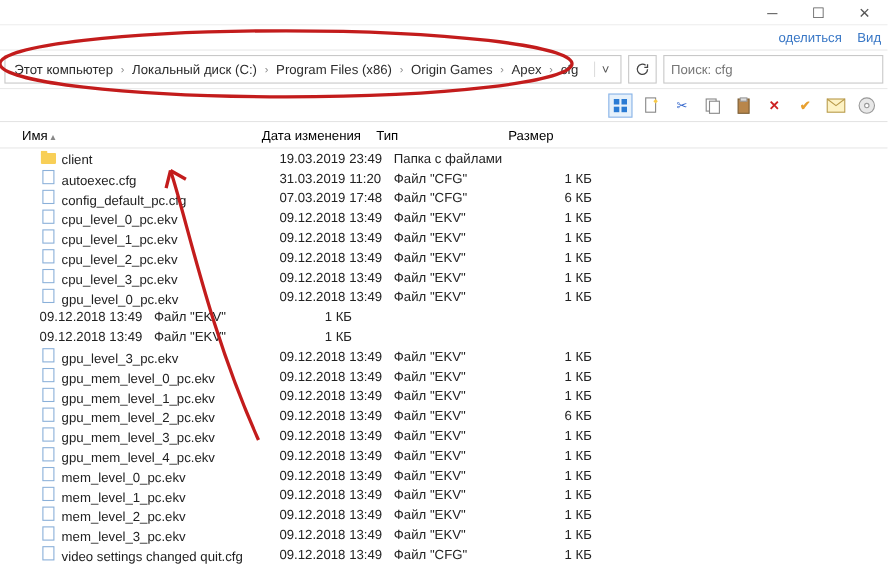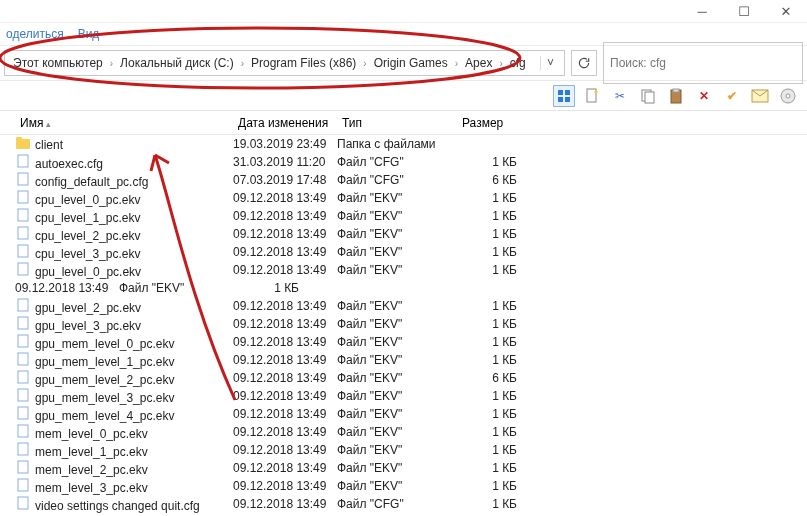--- a/index.html
+++ b/index.html
@@ -1,43 +1,43 @@
 <!DOCTYPE html>
 <html><head>
 <meta charset="utf-8">
 <style>
   * { margin: 0; padding: 0; box-sizing: border-box; font-family: "Segoe UI", Tahoma, sans-serif; font-size: 12px; }
   body { background: #fff; width: 807px; height: 516px; overflow: hidden; position: relative; }
 
   .titlebar { height: 23px; background: #fff; display: flex; justify-content: flex-end; align-items: center; border-bottom: 1px solid #eee; }
   .titlebar .winbtn { width: 42px; height: 22px; display: flex; align-items: center; justify-content: center; color: #555; font-size: 13px; }
   
-  .menubar { height: 22px; display: flex; align-items: center; gap: 14px; padding: 0 6px; color: #3a78c6; font-size: 12px; }
+  .menubar { height: 22px; display: flex; align-items: center; gap: 14px; padding: 0 6px; color: #3a78c6; font-size: 12px; justify-content: flex-end; }
 
   .addrbar { height: 36px; display: flex; align-items: center; gap: 6px; padding: 4px 4px; border-top: 1px solid #eaeaea; border-bottom: 1px solid #eaeaea; }
   .breadcrumb { flex: 1; height: 26px; border: 1px solid #c8c8c8; display: flex; align-items: center; padding: 0 4px; background: #fff; }
   .crumb { color: #2c2c2c; padding: 0 4px; white-space: nowrap; }
   .sep { color: #888; padding: 0 3px; font-size: 10px; }
   .bc-drop { color: #555; padding: 0 6px; border-left: 1px solid #ddd; margin-left: 4px; display:flex; gap:4px; align-items:center; }
   .refresh { width: 26px; height: 26px; border: 1px solid #c8c8c8; display:flex; align-items:center; justify-content:center; }
-  .searchbox { width: 200px; height: 42px; border: 1px solid #c8c8c8; display:flex; align-items:center; padding:0 6px; color:#777; }
+  .searchbox { width: 200px; height: 26px; border: 1px solid #c8c8c8; display:flex; align-items:center; padding:0 6px; color:#777; }
 
   .toolbar { height: 30px; display:flex; align-items:center; justify-content:flex-end; gap:6px; padding: 2px 8px; border-bottom: 1px solid #e4e4e4; }
   .tool { width:22px; height:22px; display:flex; align-items:center; justify-content:center; font-size:16px; }
   .tool.view { border:1px solid #8ab4e8; background:#e6f1fb; }
 
   .headers { height: 24px; display:flex; align-items:center; border-bottom: 1px solid #e8e8e8; padding: 0 20px 0 20px; color:#000000; }
   .col-name   { flex: 0 0 218px; }
   .col-date   { flex: 0 0 104px; }
   .col-type   { flex: 0 0 120px; }
   .col-size   { flex: 0 0 80px; }
   .hdr .col-name::after { content:" ▴"; color:#888; font-size:9px; }
 
   .filelist { overflow-y: auto; height: 378px; }
-  .row { display:flex; padding: 1px 15px; align-items:center; height:18px; color:#222; }
+  .row { display:flex; padding: 1px 36px; align-items:center; height:18px; color:#222; }
   .row .ico { width:16px; height:14px; margin-right:4px; display:inline-flex; align-items:center; justify-content:center; }
   .row .folder svg rect { fill:#f8cf57; }
   .row .file svg rect { fill:#fff; stroke:#8ab0d9; }
   .row .col-size { text-align: right; padding-right: 20px; }
 
   
   .annot { position:absolute; inset:0; pointer-events:none; }
   .annot svg { width:100%; height:100%; }
   .annot path, .annot ellipse { stroke:#c31c1c; stroke-width:3; fill:none; }
 </style>
@@ -221,25 +221,20 @@
       <div class="col-date">09.12.2018 13:49</div>
       <div class="col-type">Файл "EKV"</div>
       <div class="col-size">1 КБ</div>
     </div>
     <div class="row">
       <div class="col-date">09.12.2018 13:49</div>
       <div class="col-type">Файл "EKV"</div>
       <div class="col-size">1 КБ</div>
     </div>
     <div class="row">
-      <div class="col-name"><span class="ico file">
-          <svg width="12" height="14">
-            <rect x="1" y="1" width="10" height="12"></rect>
-          </svg>
-        </span><span>gpu_level_2_pc.ekv</span></div>
       <div class="col-date">09.12.2018 13:49</div>
       <div class="col-type">Файл "EKV"</div>
       <div class="col-size">1 КБ</div>
     </div>
     <div class="row">
       <div class="col-name"><span class="ico file">
           <svg width="12" height="14">
             <rect x="1" y="1" width="10" height="12"></rect>
           </svg>
         </span><span>gpu_level_3_pc.ekv</span></div>

